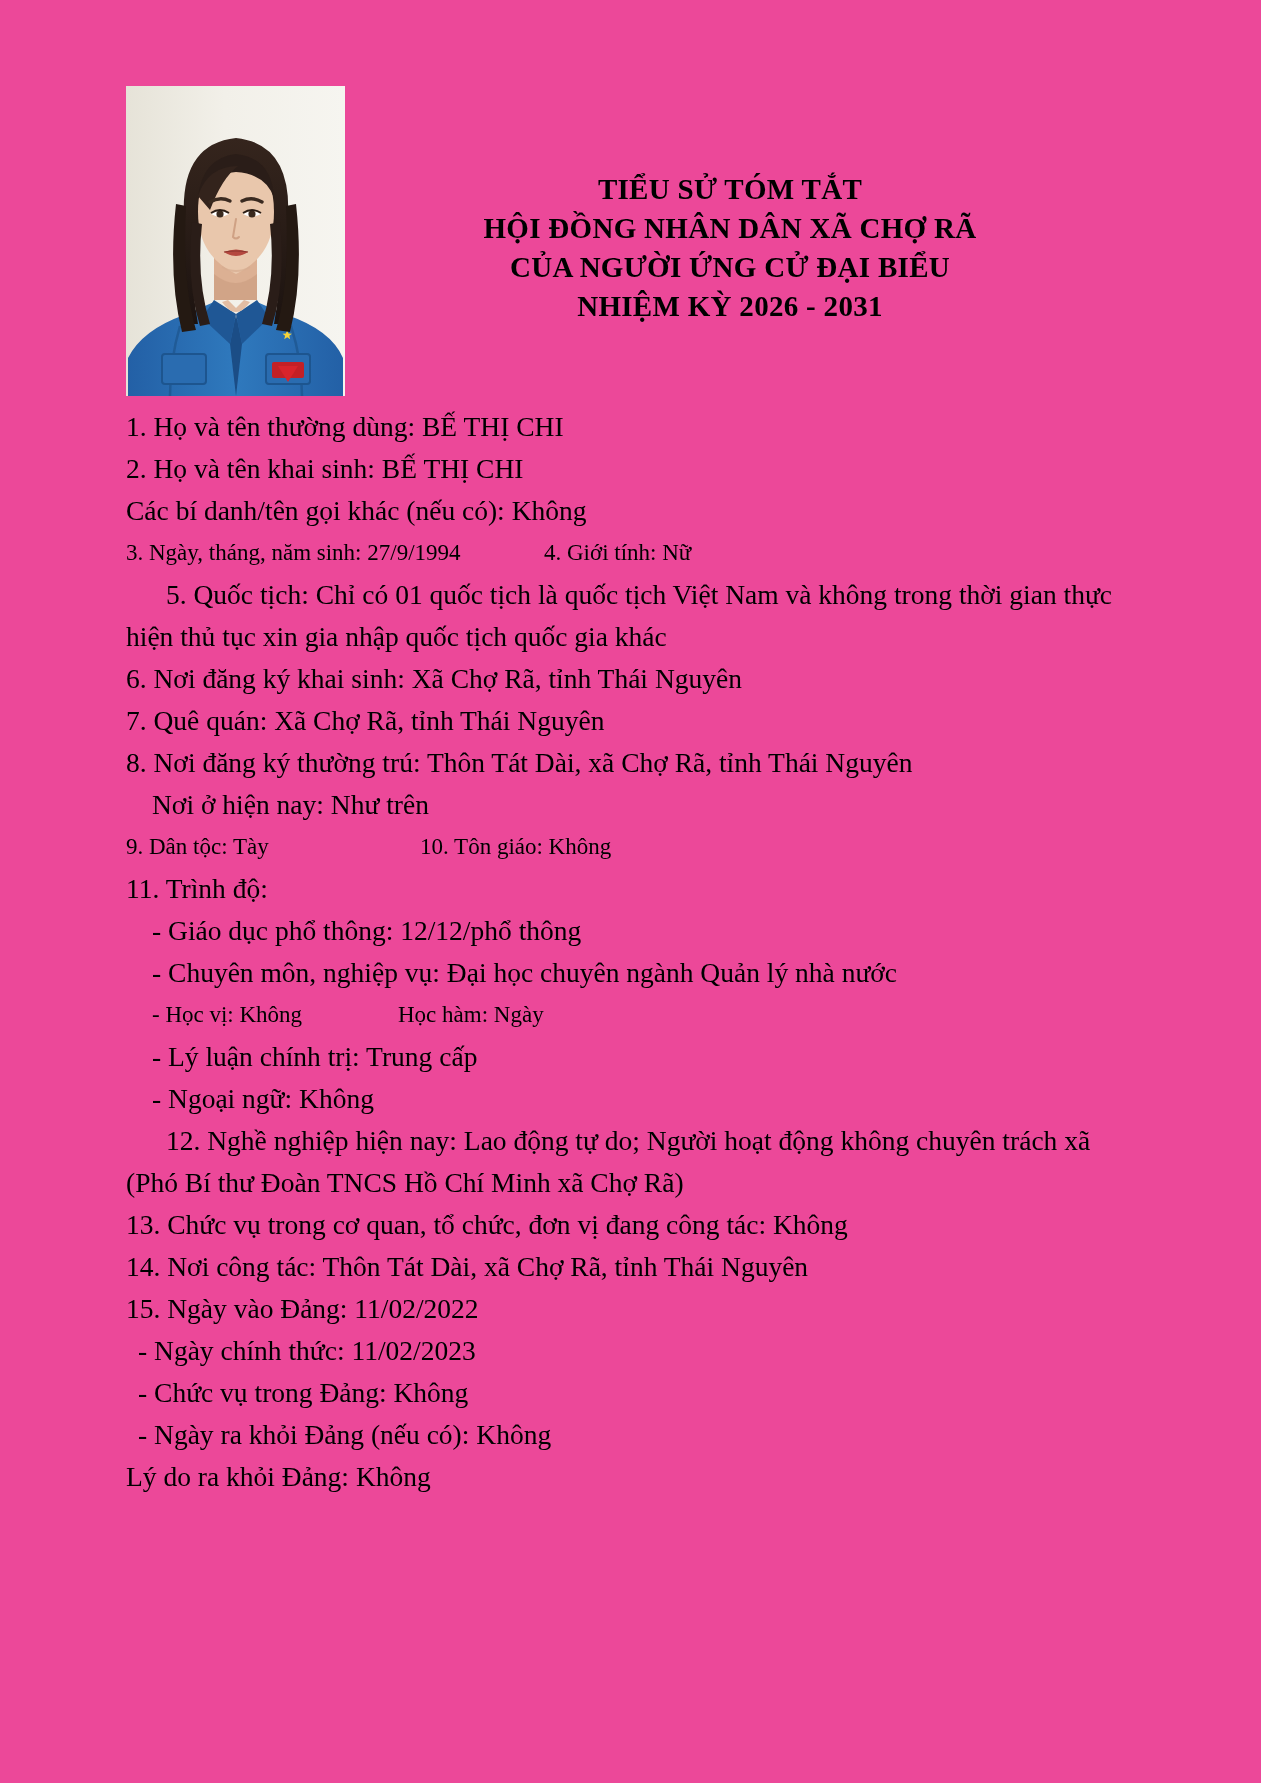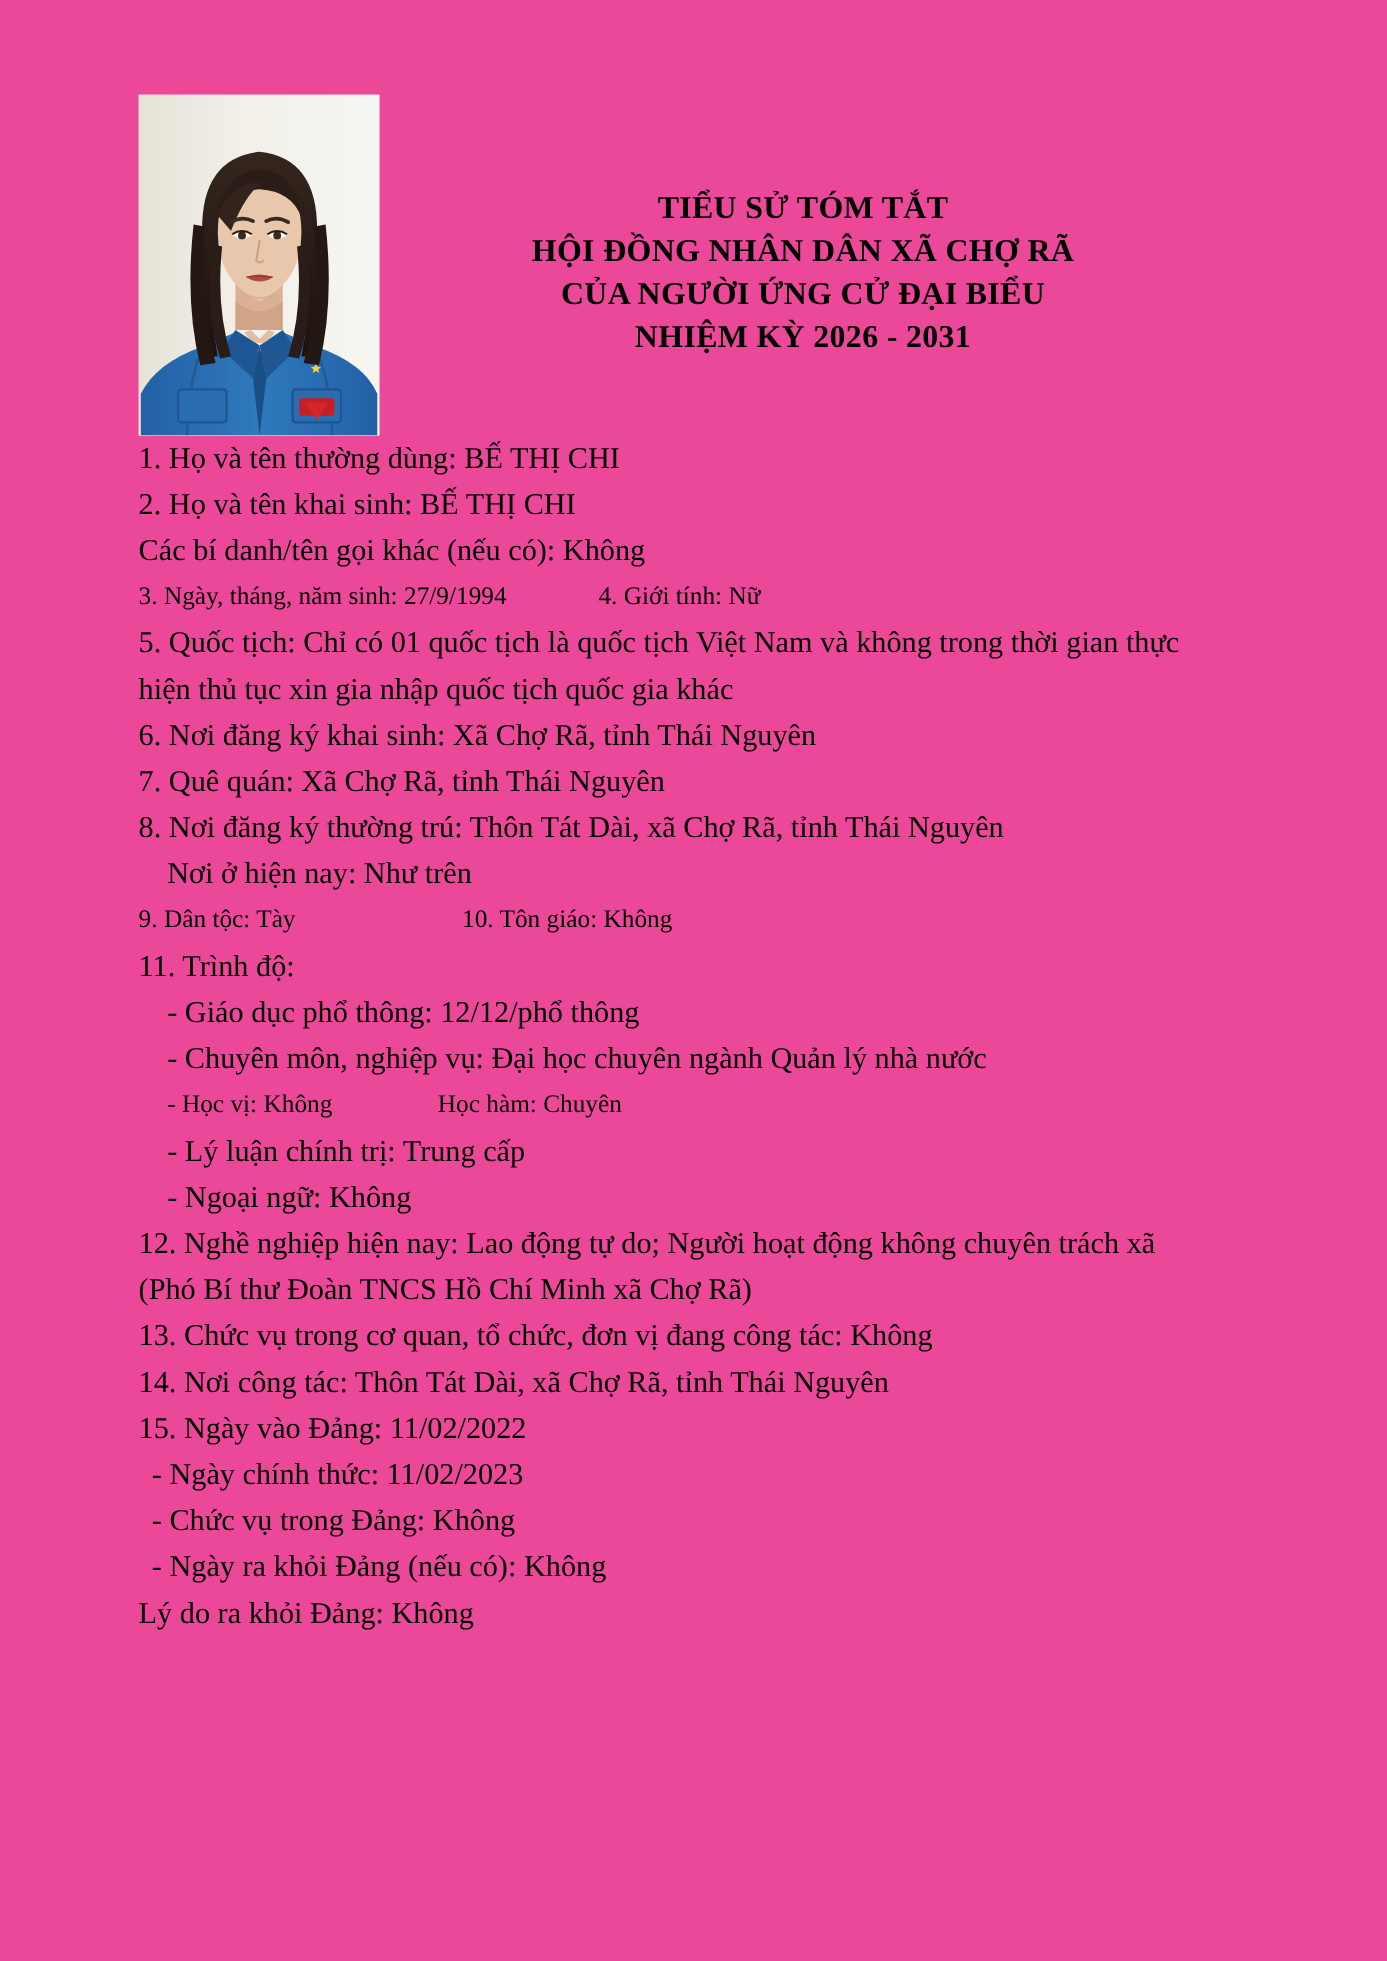--- a/index.html
+++ b/index.html
@@ -53,30 +53,30 @@
     font-size: 29px;
     line-height: 39px;
     letter-spacing: 0.3px;
     white-space: nowrap;
   }
 
   
   .body-block {
     position: absolute;
     left: 126px;
-    top: 401px;
+    top: 412px;
     width: 1010px;
   }
   .line {
     font-size: 27.5px;
     line-height: 30px;
     padding-bottom: 12px;
     white-space: pre-wrap;
   }
-  .line.wrap { padding-bottom: 12px; }
+  .line.wrap { padding-bottom: 12px; margin-left: 40px; }
   .line.cont {
     padding-bottom: 12px;
   }
   .line.indent { padding-left: 26px; }
   .line.indent-sm { padding-left: 12px; }
   .line.sub { padding-left: 26px; }
 
   .two-col {
     display: flex;
     font-size: 23px;
@@ -204,21 +204,21 @@
       <div class="c1">9. Dân tộc: Tày</div>
       <div class="c2">10. Tôn giáo: Không</div>
     </div>
 
     <div class="line">11. Trình độ:</div>
     <div class="line sub">- Giáo dục phổ thông: 12/12/phổ thông</div>
     <div class="line sub">- Chuyên môn, nghiệp vụ: Đại học chuyên ngành Quản lý nhà nước</div>
 
     <div class="two-col gap-c">
       <div class="c1">- Học vị: Không</div>
-      <div class="c2">Học hàm: Chuyên</div>
+      <div class="c2">Học hàm: Ngày</div>
     </div>
 
     <div class="line sub">- Lý luận chính trị: Trung cấp</div>
     <div class="line sub">- Ngoại ngữ: Không</div>
 
     <div class="line wrap">12. Nghề nghiệp hiện nay: Lao động tự do; Người hoạt động không chuyên trách xã</div>
     <div class="line cont">(Phó Bí thư Đoàn TNCS Hồ Chí Minh xã Chợ Rã)</div>
 
     <div class="line">13. Chức vụ trong cơ quan, tổ chức, đơn vị đang công tác: Không</div>
     <div class="line">14. Nơi công tác: Thôn Tát Dài, xã Chợ Rã, tỉnh Thái Nguyên</div>

